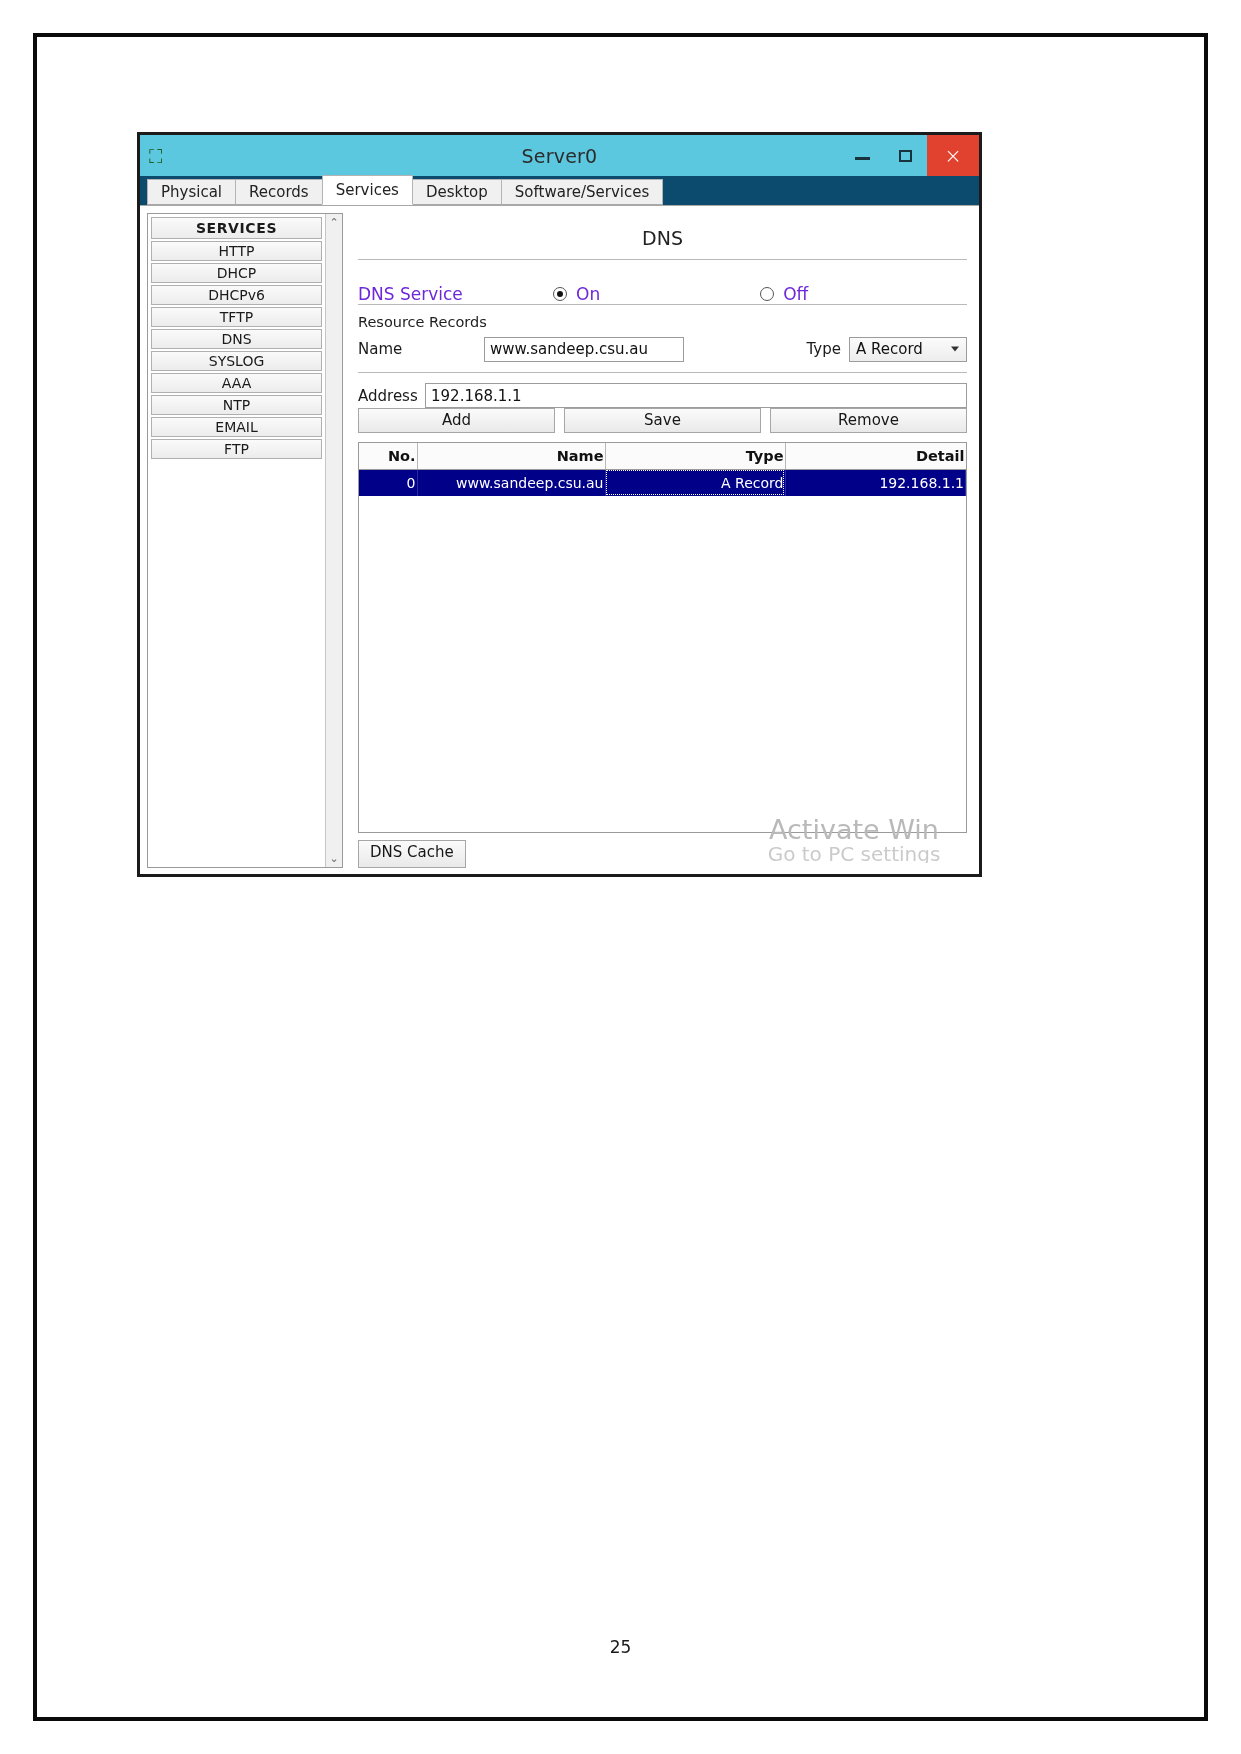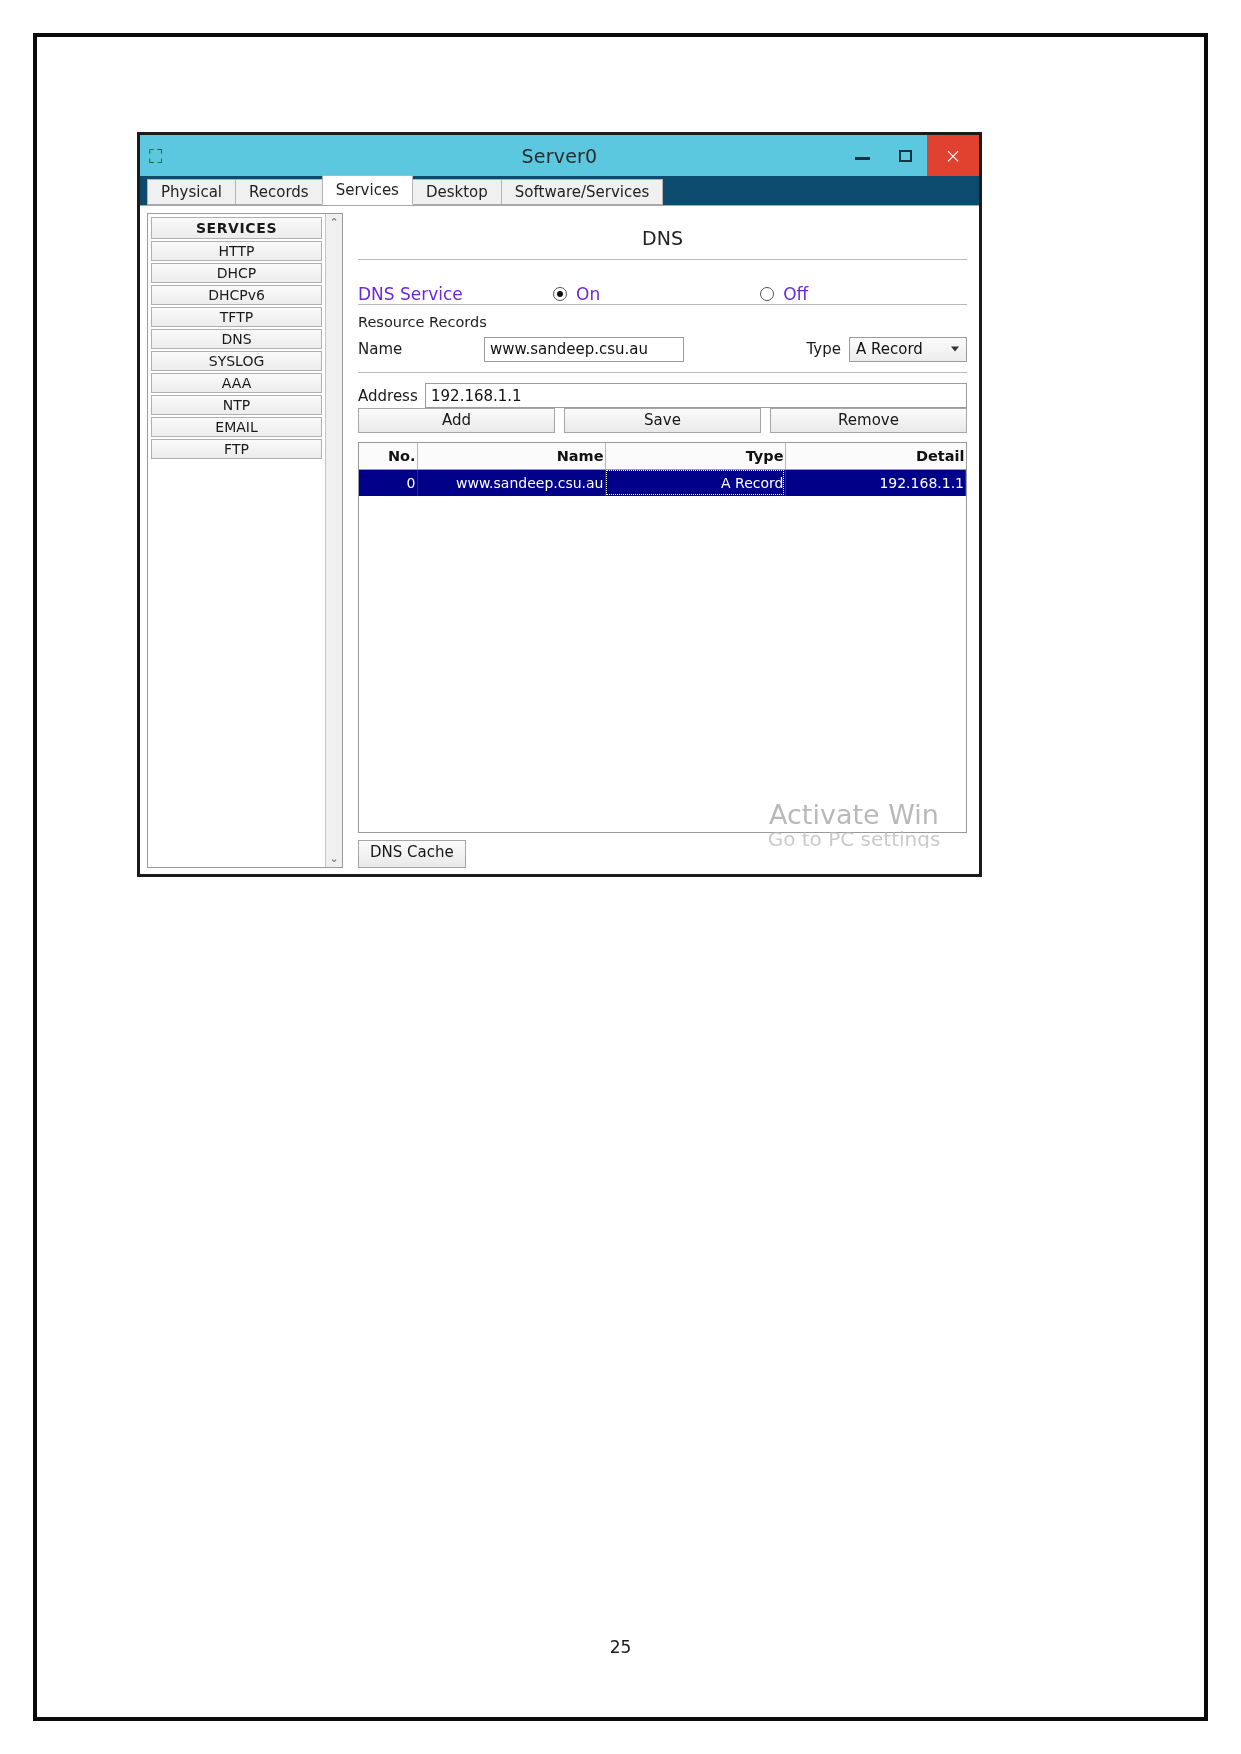--- a/index.html
+++ b/index.html
@@ -306,21 +306,21 @@
     height: 28px; line-height: 23px;
     padding: 0 11px;
     font-size: 15px; color: #171717;
     background: linear-gradient(#fbfbfb, #e9e9e9);
     border: 1px solid #a6a6a6;
   }
 
   
   .watermark {
     position: absolute;
-    right: 10px; bottom: 26px;
+    right: 10px; bottom: 11px;
     text-align: center;
     color: #b9b9b9;
     pointer-events: none;
     overflow: hidden;
     width: 230px;
   }
   .wm1 { font-size: 27px; line-height: 30px; white-space: nowrap; }
   .wm2 { font-size: 20px; line-height: 18px; white-space: nowrap; opacity: .75; }
 
   

